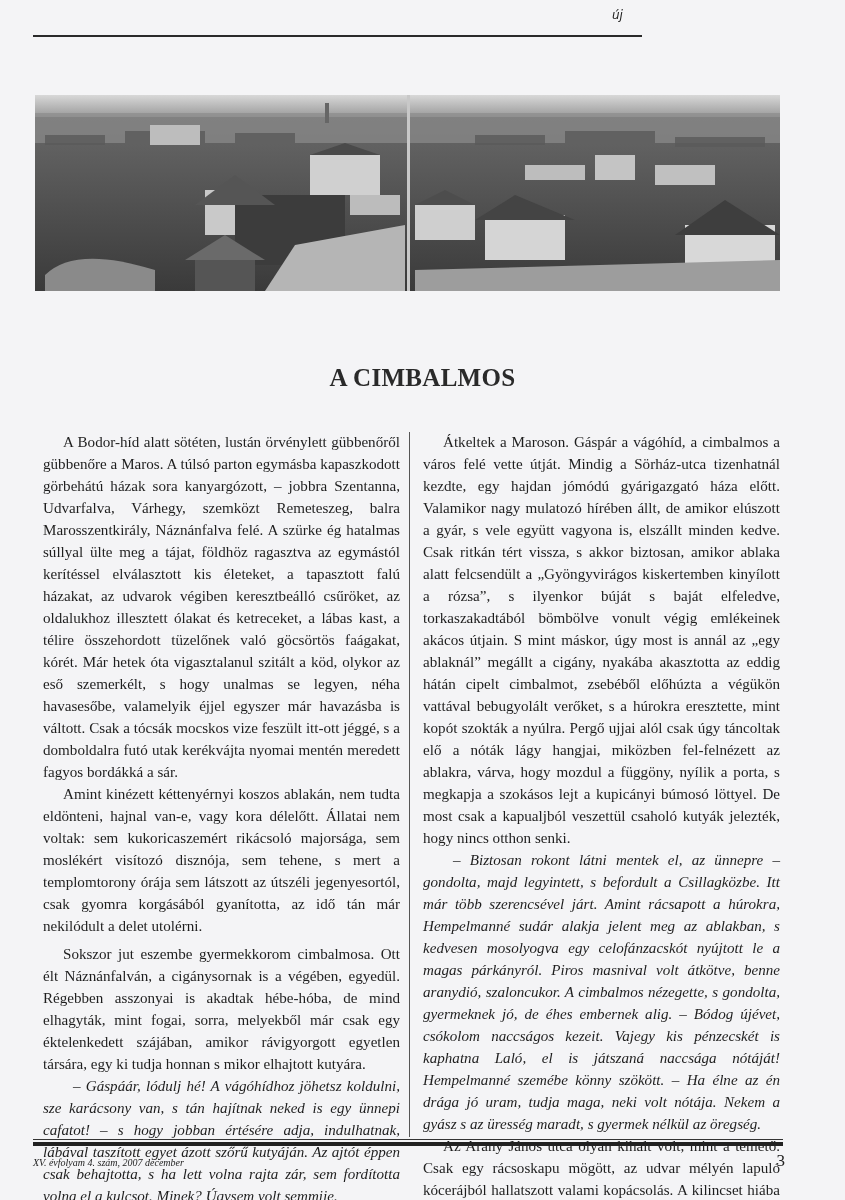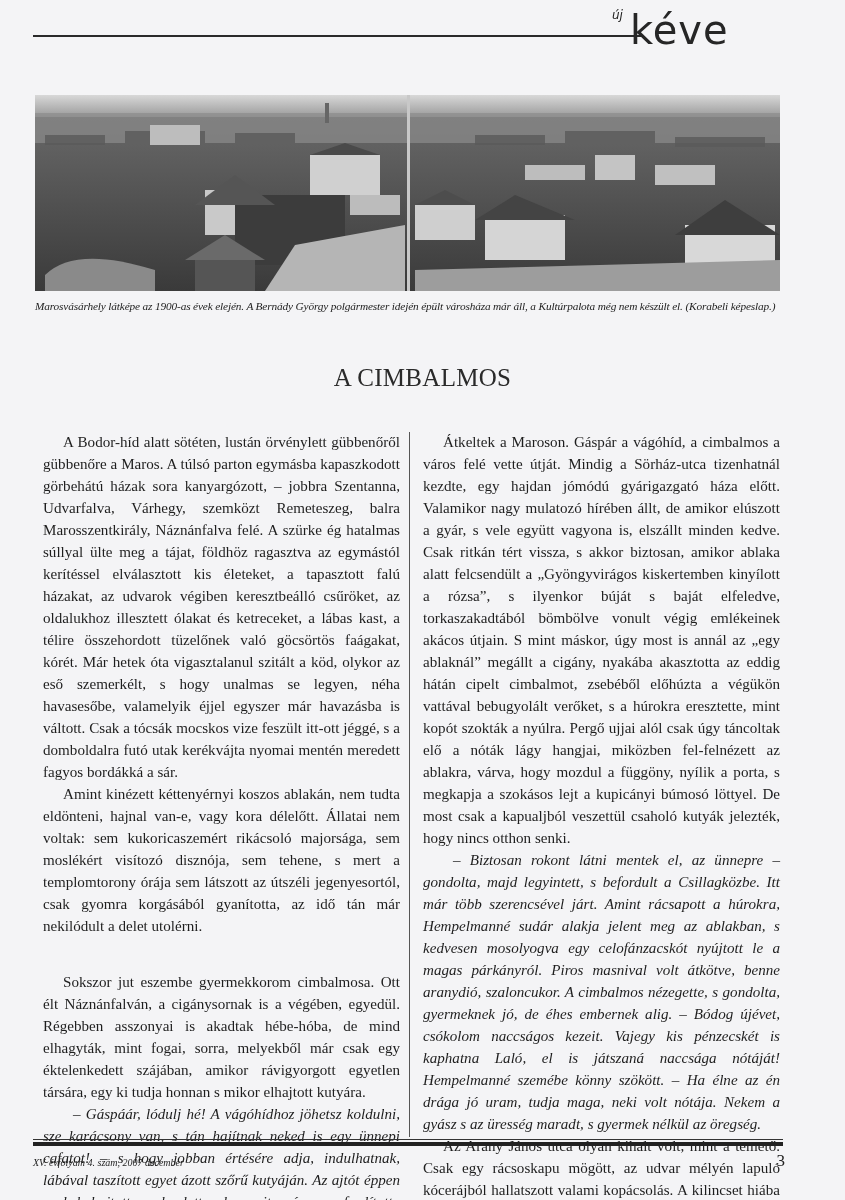--- a/index.html
+++ b/index.html
@@ -49,21 +49,21 @@
 
     
     .col {
       position: absolute; top: 431px; width: 357px;
       font-size: 15.1px; line-height: 22px; text-align: justify;
       hyphens: manual;
     }
     .col-left { left: 43px; }
     .col-right { left: 423px; }
     .col p { margin: 0; text-indent: 20px; }
-    .col p.gap { margin-top: 34px; }
+    .col p.gap { margin-top: 6px; }
     .col p.dialog { text-indent: 30px; font-style: italic; }
     .col-divider {
       position: absolute; left: 409px; top: 432px; width: 1px; height: 705px;
       background: #555;
     }
 
     
     .footer-rule-thin {
       position: absolute; left: 33px; top: 1139px; width: 750px; height: 1px;
       background: #333;
@@ -82,21 +82,20 @@
     }
   </style>
 </head>
 <body>
 
 <div class="page">
 
   <div class="header-rule"></div>
   <div class="logo">
     <span class="logo-small">új</span>
-    <span class="logo-main">kéve</span>
   </div>
 
   <div class="photo">
     <svg viewBox="0 0 745 196" preserveAspectRatio="none">
       <defs>
         <linearGradient id="sky" x1="0" y1="0" x2="0" y2="1">
           <stop offset="0" stop-color="#d8d8d8"></stop>
           <stop offset="1" stop-color="#9a9a9a"></stop>
         </linearGradient>
         <linearGradient id="ground" x1="0" y1="0" x2="0" y2="1">
@@ -137,23 +136,22 @@
       <rect x="450" y="120" width="80" height="45" fill="#d5d5d5"></rect>
       <polygon points="440,125 480,100 540,125" fill="#444"></polygon>
       <rect x="650" y="130" width="90" height="40" fill="#d8d8d8"></rect>
       <polygon points="640,140 690,105 745,140" fill="#3e3e3e"></polygon>
       <rect x="560" y="60" width="40" height="25" fill="#c4c4c4"></rect>
       <rect x="490" y="70" width="60" height="15" fill="#bdbdbd"></rect>
       <rect x="620" y="70" width="60" height="20" fill="#c0c0c0"></rect>
       <path d="M380,175 L745,165 L745,196 L380,196 Z" fill="#9d9d9d"></path>
     </svg>
   </div>
-  <div class="caption">Marosvásárhely látképe az 1900-as évek elején. A Bernády György polgármester idején épült városháza már áll, a Kultúrpalota még nem készült el. (Korabeli képeslap.)</div>
 
-  <h1 class="title" style="margin:0;font-weight:normal;">A CIMBALMOS</h1>
+  <h1 class="title" style="margin:0;font-weight:bold;">A CIMBALMOS</h1>
 
   <div class="col col-left">
     <p>A Bodor-híd alatt sötéten, lustán örvénylett gübbenőről gübbenőre a Maros. A túlsó parton egymásba kapaszkodott görbehátú házak sora kanyargózott, – jobbra Szentanna, Udvarfalva, Várhegy, szemközt Remeteszeg, balra Marosszentkirály, Náznánfalva felé. A szürke ég hatalmas súllyal ülte meg a tájat, földhöz ragasztva az egymástól kerítéssel elválasztott kis életeket, a tapasztott falú házakat, az udvarok végiben keresztbeálló csűröket, az oldalukhoz illesztett ólakat és ketreceket, a lábas kast, a télire összehordott tüzelőnek való göcsörtös faágakat, kórét. Már hetek óta vigasztalanul szitált a köd, olykor az eső szemerkélt, s hogy unalmas se legyen, néha havasesőbe, valamelyik éjjel egyszer már havazásba is váltott. Csak a tócsák mocskos vize feszült itt-ott jéggé, s a domboldalra futó utak kerékvájta nyomai mentén meredett fagyos bordákká a sár.</p>
     <p>Amint kinézett kéttenyérnyi koszos ablakán, nem tudta eldönteni, hajnal van-e, vagy kora délelőtt. Állatai nem voltak: sem kukoricaszemért rikácsoló majorsága, sem moslékért visítozó disznója, sem tehene, s mert a templomtorony órája sem látszott az útszéli jegenyesortól, csak gyomra korgásából gyanította, az idő tán már nekilódult a delet utolérni.</p>
     <p class="gap">Sokszor jut eszembe gyermekkorom cimbalmosa. Ott élt Náznánfalván, a cigánysornak is a végében, egyedül. Régebben asszonyai is akadtak hébe-hóba, de mind elhagyták, mint fogai, sorra, melyekből már csak egy éktelenkedett szájában, amikor rávigyorgott egyetlen társára, egy ki tudja honnan s mikor elhajtott kutyára.</p>
     <p class="dialog">– Gáspáár, lódulj hé! A vágóhídhoz jöhetsz koldulni, sze karácsony van, s tán hajítnak neked is egy ünnepi cafatot! – s hogy jobban értésére adja, indulhatnak, lábával taszított egyet ázott szőrű kutyáján. Az ajtót éppen csak behajtotta, s ha lett volna rajta zár, sem fordította volna el a kulcsot. Minek? Úgysem volt semmije.</p>
   </div>
 
   <div class="col-divider"></div>
 

